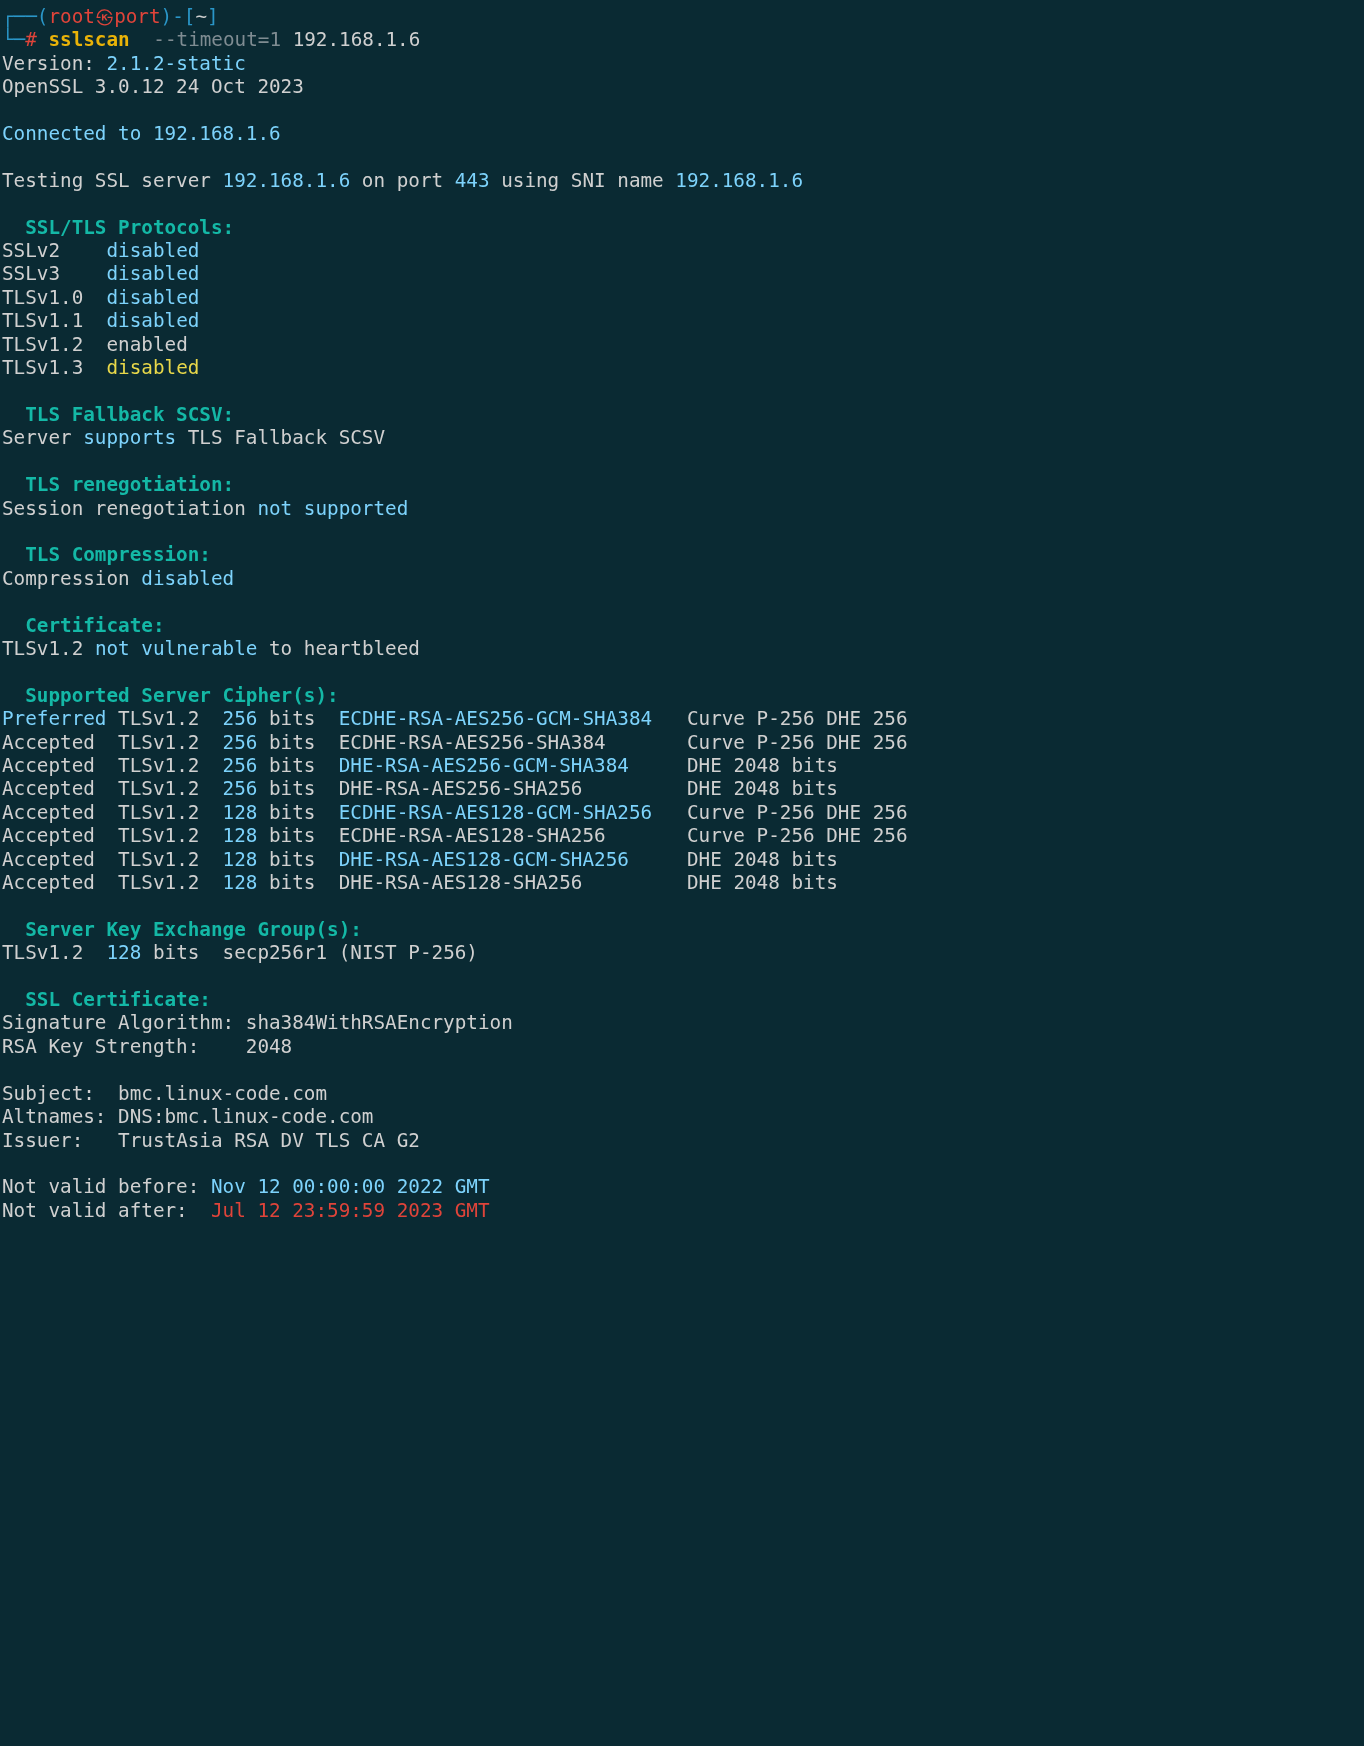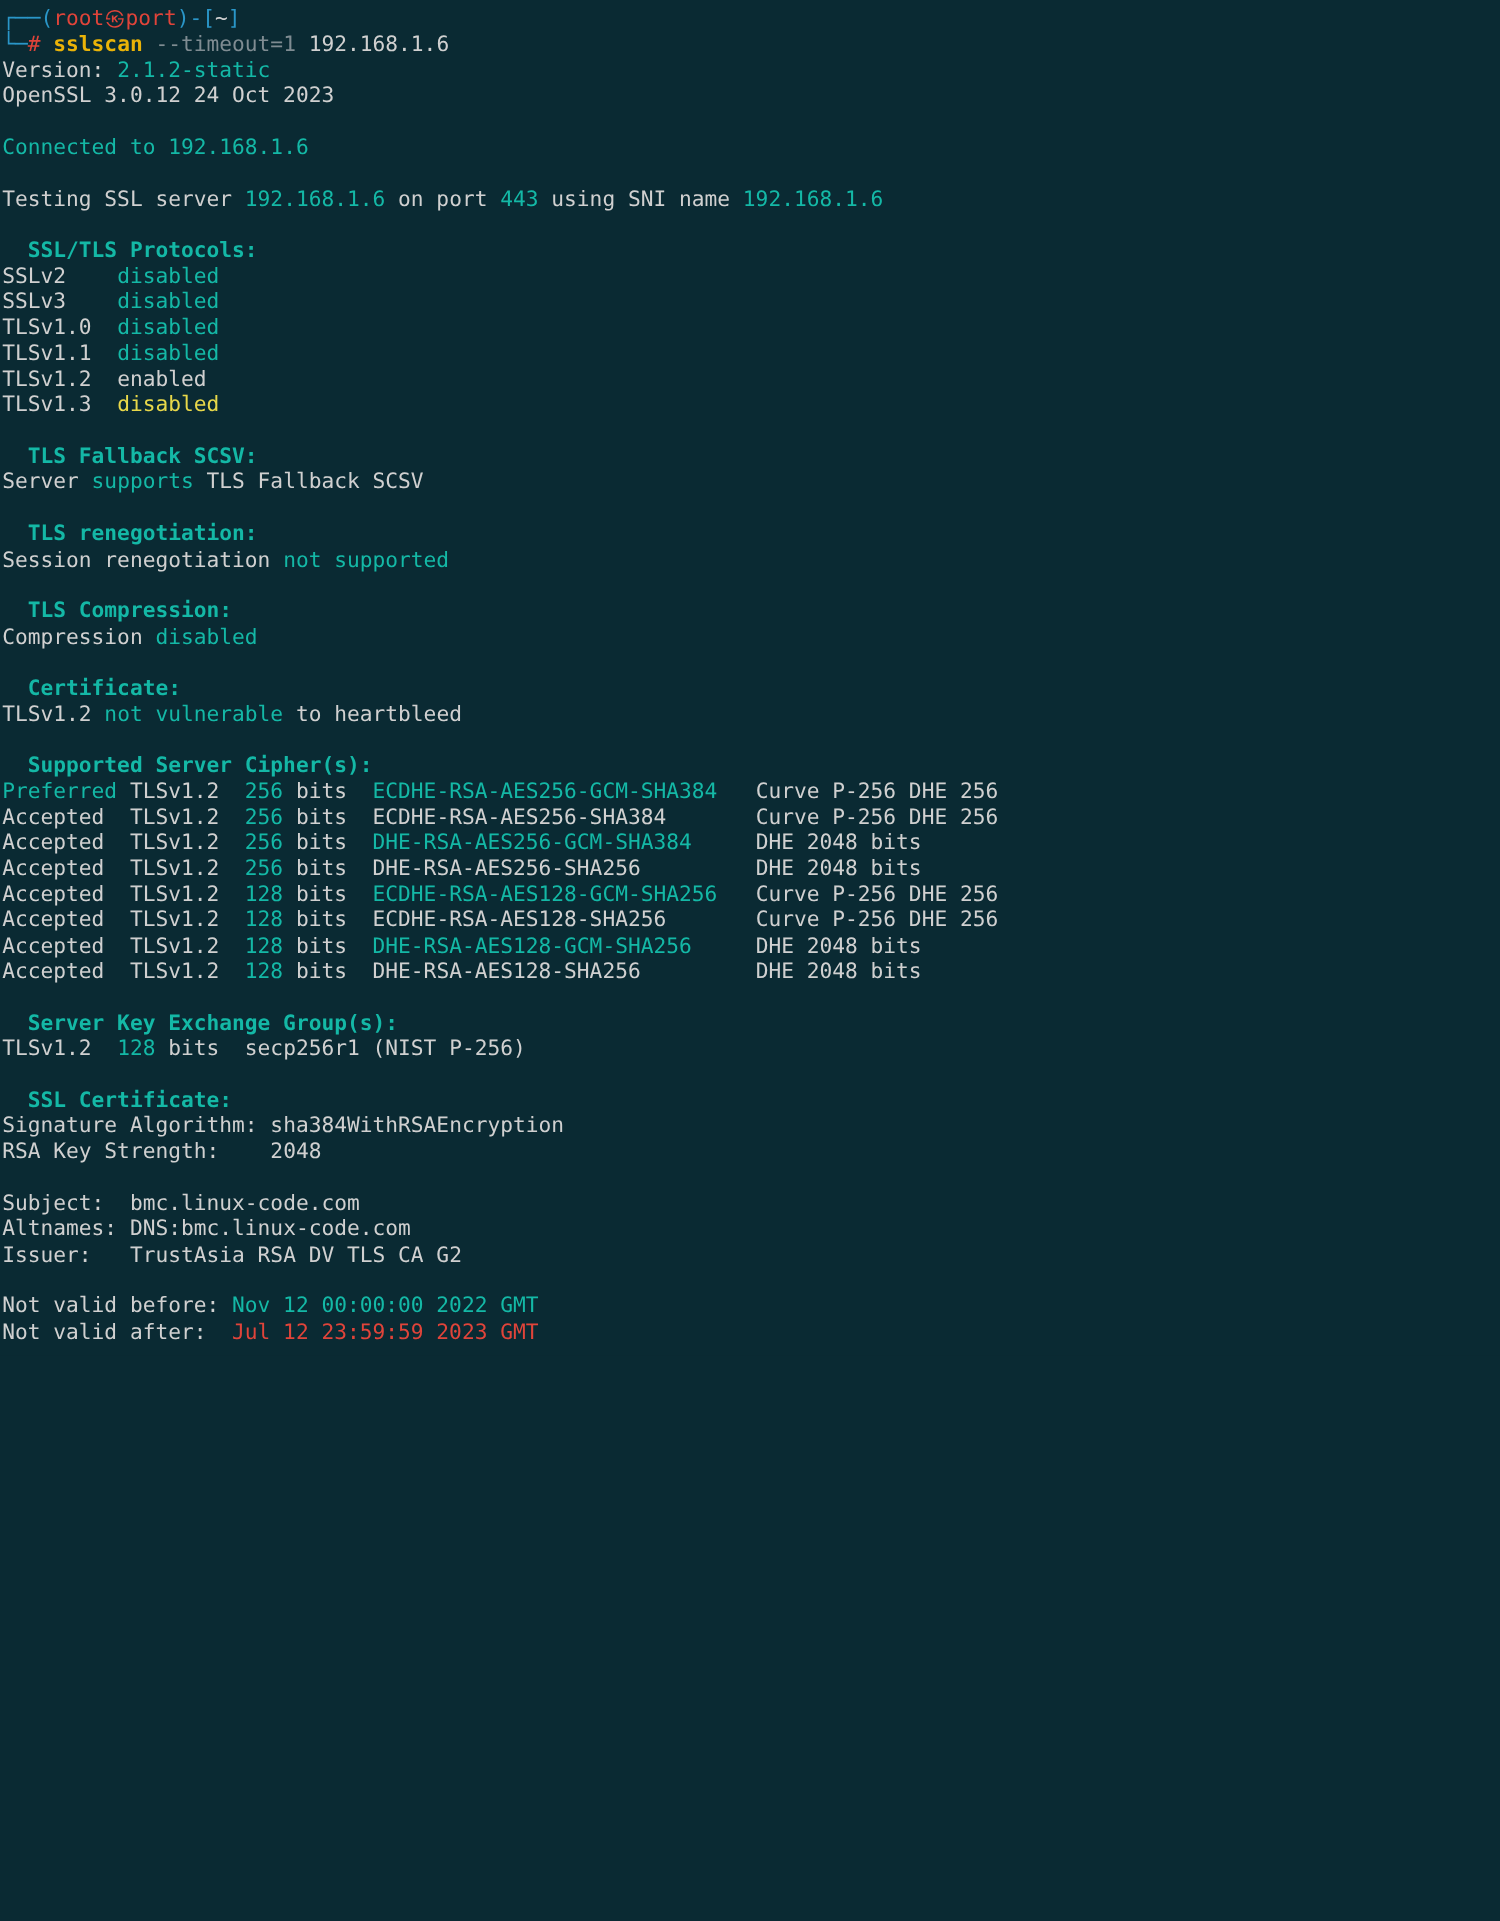--- a/index.html
+++ b/index.html
@@ -7,26 +7,26 @@
     background:#0a2a33;
     font-family:"DejaVu Sans Mono","Menlo","Consolas",monospace;
     font-size:19.3px;
     line-height:23.4px;
     color:#d0d0d0;
   }
   .terminal{
     padding:5px 0 10px 2px;
     white-space:pre;
   }
-  .green{color:#14b8a6;}
+  .green{color:#7dd3fc;}
   .yellow{color:#e8d84a;}
   .red{color:#e0443a;}
   .cyan{color:#2a96c8;}
   .cyan-bold{color:#eab308;font-weight:bold;}
-  .grey{color:#7f8c92;}
+  .grey{color:#7f8c92;margin-left:12px;}
   .white{color:#d0d0d0;}
   .bold{font-weight:normal;}
   .header{color:#14b8a6;font-weight:bold;}
   .promptline{letter-spacing:0;}
 </style>
 </head>
 <body>
 
 <div class="terminal"><span class="promptline"><span class="cyan">┌──(</span><span class="red bold">root</span><span class="red">㉿</span><span class="red bold">port</span><span class="cyan">)-[</span><span class="white bold">~</span><span class="cyan">]</span></span>
 <span class="promptline"><span class="cyan">└─</span><span class="red bold">#</span> <span class="cyan-bold">sslscan</span> <span class="grey">--timeout=1</span> <span class="white">192.168.1.6</span></span>

